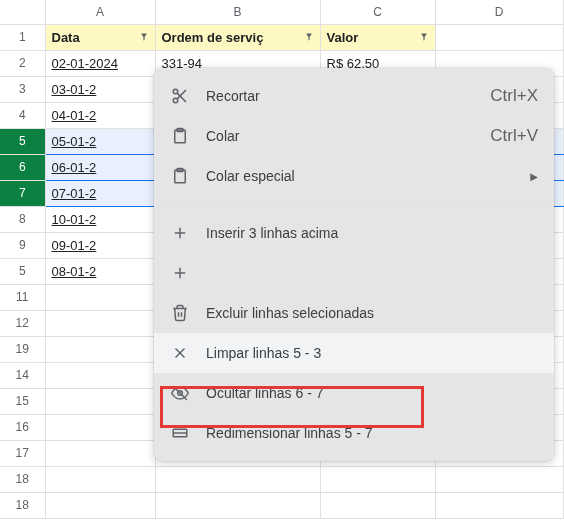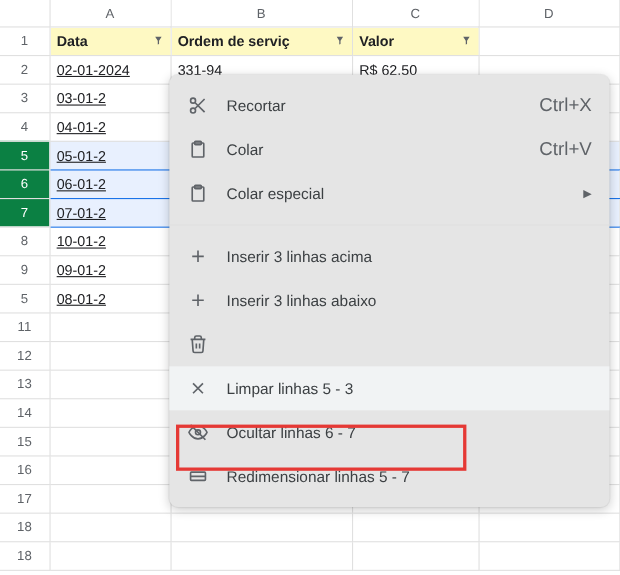--- a/index.html
+++ b/index.html
@@ -132,21 +132,21 @@
         <td class="cell"></td>
       </tr>
 <tr>
         <td class="row-head">12</td>
         <td class="cell"></td>
         <td class="cell"></td>
         <td class="cell"></td>
         <td class="cell"></td>
       </tr>
 <tr>
-        <td class="row-head">13</td>
+        <td class="row-head">19</td>
         <td class="cell"></td>
         <td class="cell"></td>
         <td class="cell"></td>
         <td class="cell"></td>
       </tr>
 <tr>
         <td class="row-head">14</td>
         <td class="cell"></td>
         <td class="cell"></td>
         <td class="cell"></td>
@@ -233,31 +233,31 @@
       </span>
     <span class="ctx-label">Inserir 3 linhas acima</span>
   </div>
   <div class="ctx-item">
     <span class="ctx-icon">
         <svg width="18" height="18" viewBox="0 0 24 24" stroke="#5f6368" stroke-width="2">
           <line x1="12" y1="5" x2="12" y2="19"></line>
           <line x1="5" y1="12" x2="19" y2="12"></line>
         </svg>
       </span>
-    <span class="ctx-label">Inserir 3 linhas abaixo</span>
   </div>
   <div class="ctx-item">
     <span class="ctx-icon">
         <svg width="18" height="18" viewBox="0 0 24 24" fill="none" stroke="#5f6368" stroke-width="2">
           <polyline points="3 6 5 6 21 6"></polyline>
           <path d="M19 6l-1 14a2 2 0 01-2 2H8a2 2 0 01-2-2L5 6"></path>
           <path d="M10 11v6M14 11v6"></path>
           <path d="M8 6V4a2 2 0 012-2h4a2 2 0 012 2v2"></path>
         </svg>
       </span>
+    <span class="ctx-label">Excluir linhas selecionadas</span>
   </div>
   <div class="ctx-item hl">
     <span class="ctx-icon">
         <svg width="18" height="18" viewBox="0 0 24 24" stroke="#5f6368" stroke-width="2">
           <line x1="18" y1="6" x2="6" y2="18"></line>
           <line x1="6" y1="6" x2="18" y2="18"></line>
         </svg>
       </span>
     <span class="ctx-label">Limpar linhas 5 - 3</span>
   </div>

